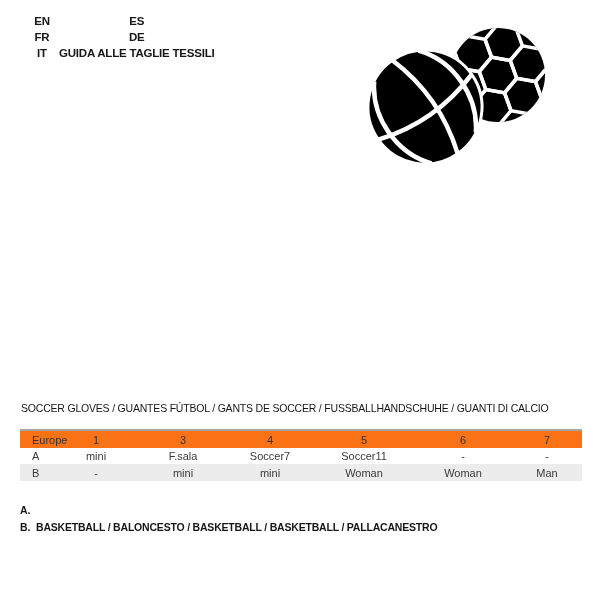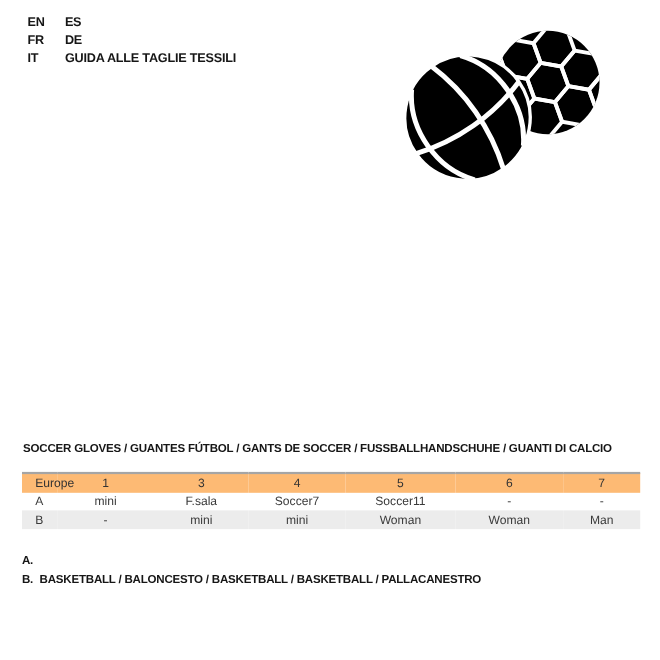--- a/index.html
+++ b/index.html
@@ -6,43 +6,43 @@
   html, body { width: 600px; height: 600px; background: #ffffff; overflow: hidden; }
   body { font-family: "Liberation Sans", sans-serif; color: #111; position: relative; }
 
   
   .lang-block {
     position: absolute; top: 13px; left: 25px;
     display: grid; grid-template-columns: 34px auto; row-gap: 0;
   }
   .lang-code, .lang-label {
     font-size: 11.5px; font-weight: 700; line-height: 16px;
-    letter-spacing: -0.2px; color: #161616; white-space: nowrap;
+    letter-spacing: -0.2px; color: #161616; white-space: nowrap; text-align: center;
   }
 
   
   .balls-illustration { position: absolute; left: 358px; top: 14px; width: 200px; height: 160px; }
 
   
   .size-title {
     position: absolute; left: 21px; top: 402px;
-    font-size: 10.5px; font-weight: 700; letter-spacing: -0.2px;
+    font-size: 10.5px; font-weight: 400; letter-spacing: -0.2px;
     color: #161616; white-space: nowrap;
   }
   table.size-table {
     position: absolute; left: 20px; top: 429px; width: 562px;
     border-collapse: collapse; table-layout: fixed;
   }
   table.size-table td, table.size-table th {
     font-size: 11px; font-weight: 400; color: #3a3a3a;
     text-align: center; padding: 0; white-space: nowrap;
     height: 16px; vertical-align: middle;
   }
   table.size-table tr.header-row th {
-    background: #fdba74; border-top: 2px solid #a5a5a5;
+    background: #f97316; border-top: 2px solid #a5a5a5;
     height: 18px; color: #333;
   }
   table.size-table th.row-head, table.size-table td.row-head {
     text-align: left; padding-left: 12px;
   }
   table.size-table tr.row-b td { background: #ececec; height: 17px; }
 
   
   .notes { position: absolute; left: 20px; top: 502px; }
   .note-line { display: flex; line-height: 17px; }

